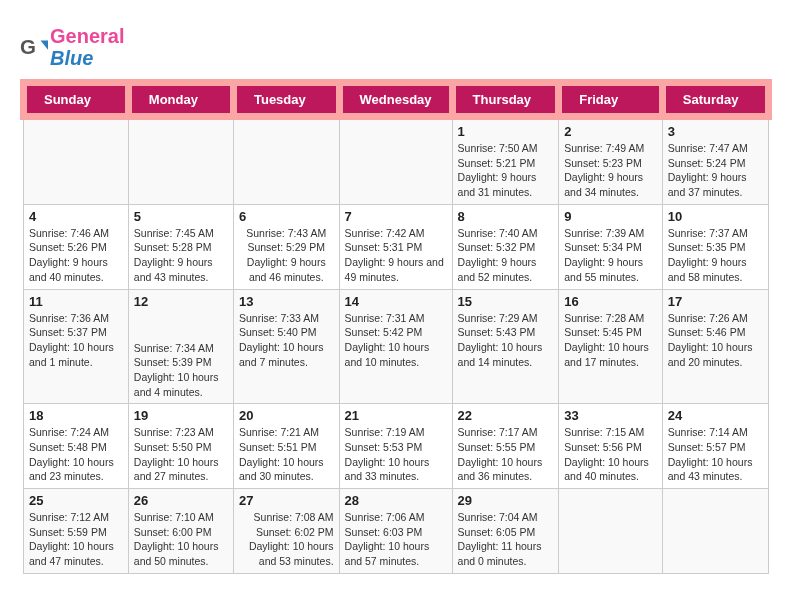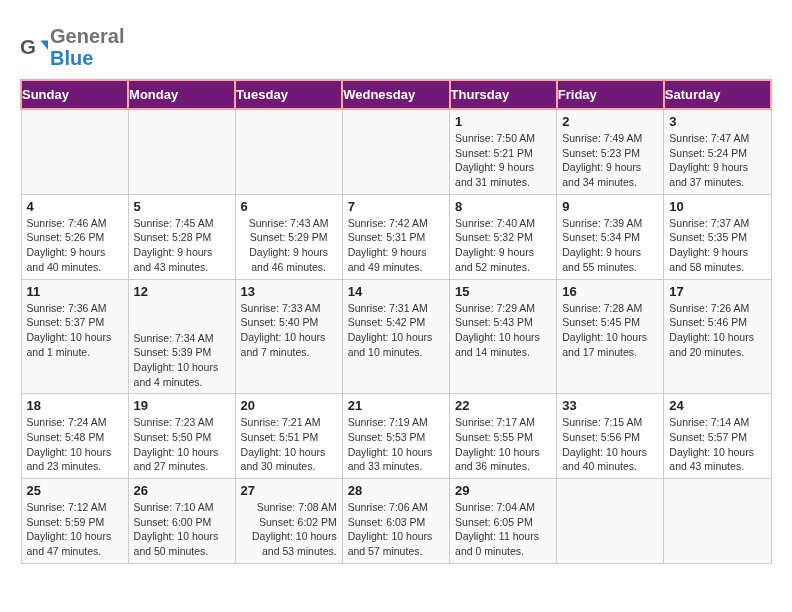--- a/index.html
+++ b/index.html
@@ -38,27 +38,27 @@
       font-size: 16px;
       color: #444;
       margin-top: 2px;
     }
     table {
       width: 100%;
       border-collapse: collapse;
       font-size: 11px;
     }
     thead tr th {
-      background-color: #701a75;
+      background-color: #be185d;
       color: #fff;
       text-align: left;
-      padding: 6px 0;
+      padding: 6px 17px;
       font-size: 13px;
       font-weight: bold;
-      border: 2px solid #fca5a5;
+      border: 7px solid #fca5a5;
     }
     tbody tr td {
       border: 1px solid #ccc;
       vertical-align: top;
       padding: 4px 5px;
       width: 108px;
       min-height: 70px;
       height: 80px;
     }
     tbody tr:nth-child(odd) td {
@@ -86,22 +86,22 @@
 </head>
 <body>
 
 <div class="header-area">
   <div class="logo">
     <svg class="logo-icon" viewBox="0 0 30 30" xmlns="http://www.w3.org/2000/svg">
       <text x="0" y="22" font-size="22" font-weight="bold" fill="#555" font-family="Arial">G</text>
       <polygon points="22,8 30,8 30,18" fill="#2b7ec1"></polygon>
     </svg>
     <div>
-      <div style="font-size:20px;font-weight:bold;color:#737373;line-height:1.1;">General</div>
-      <div style="font-size:20px;font-weight:bold;color:#2b7ec1;line-height:1.1;">Blue</div>
+      <div style="font-size:20px;font-weight:bold;color:#ec4899;line-height:1.1;">General</div>
+      <div style="font-size:20px;font-weight:bold;color:#2b7ec1;line-height:1.1;font-style:italic;">Blue</div>
     </div>
   </div>
   <div class="title-block">
     <div class="calendar-title"></div>
     <div class="calendar-subtitle"></div>
   </div>
 </div>
 
 <table>
   <thead>

